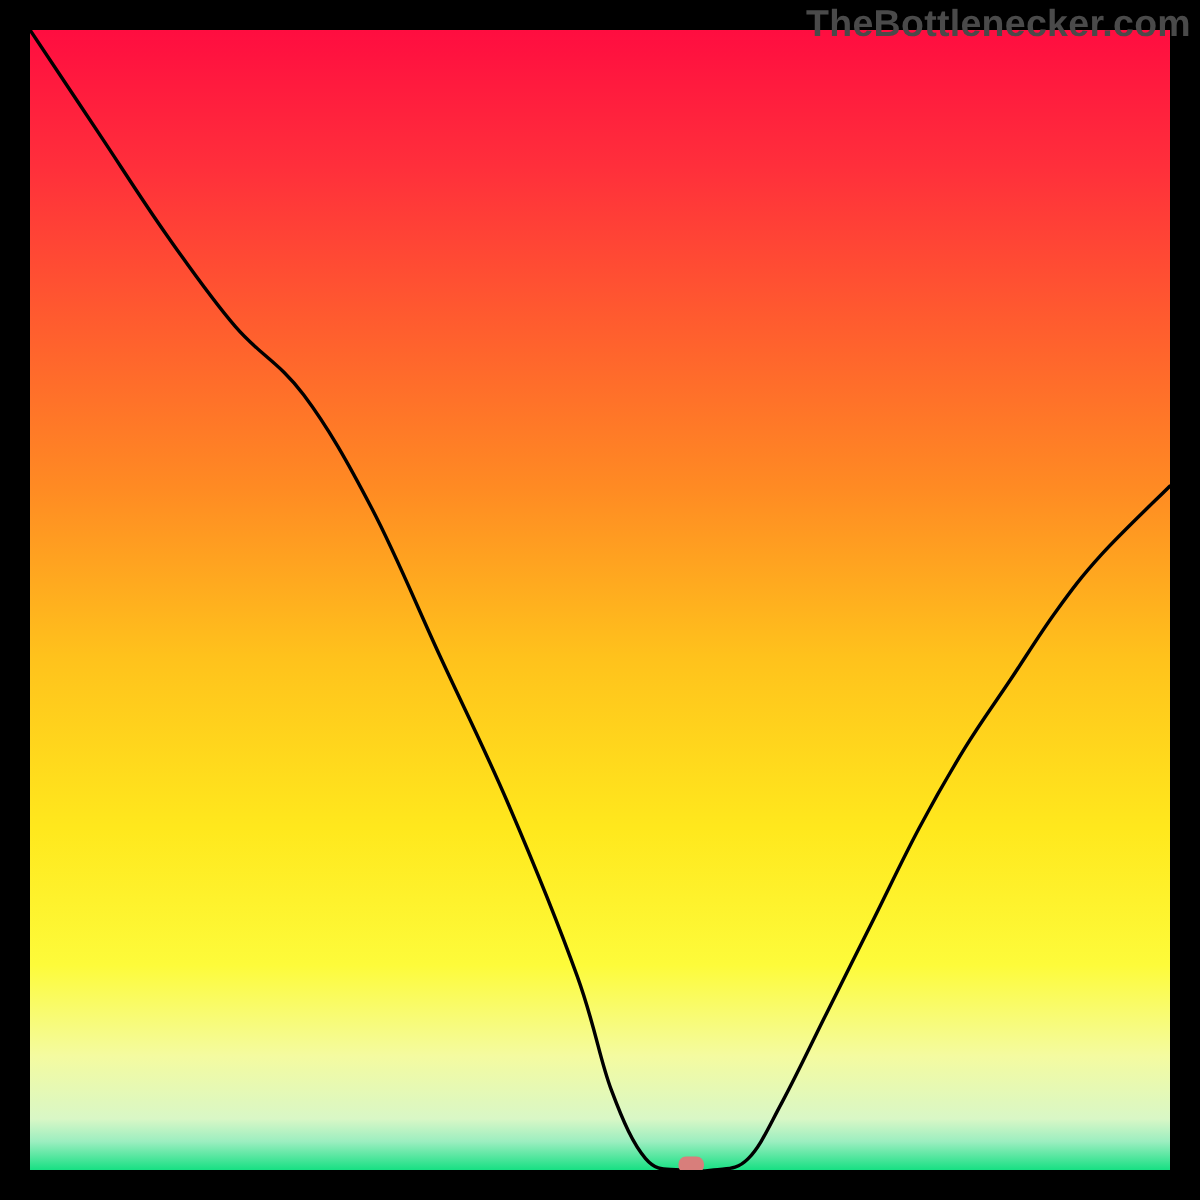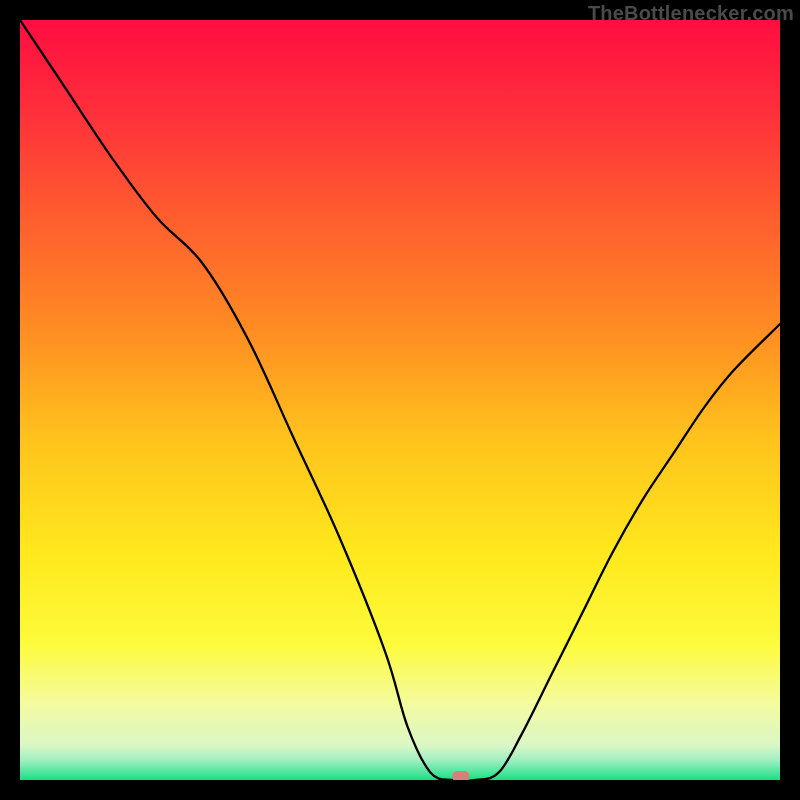--- a/index.html
+++ b/index.html
@@ -15,21 +15,21 @@
     position: relative;
     width: 800px;
     height: 800px;
     background: #000;
   }
   .watermark {
     position: absolute;
     top: 2px;
     right: 6px;
     color: #4a4a4a;
-    font-size: 20px;
+    font-size: 25px;
     font-weight: 600;
     letter-spacing: 0.2px;
     z-index: 20;
     text-align: center;
   }
   .plot-box {
     position: absolute;
     left: 20px;
     top: 20px;
     width: 760px;

